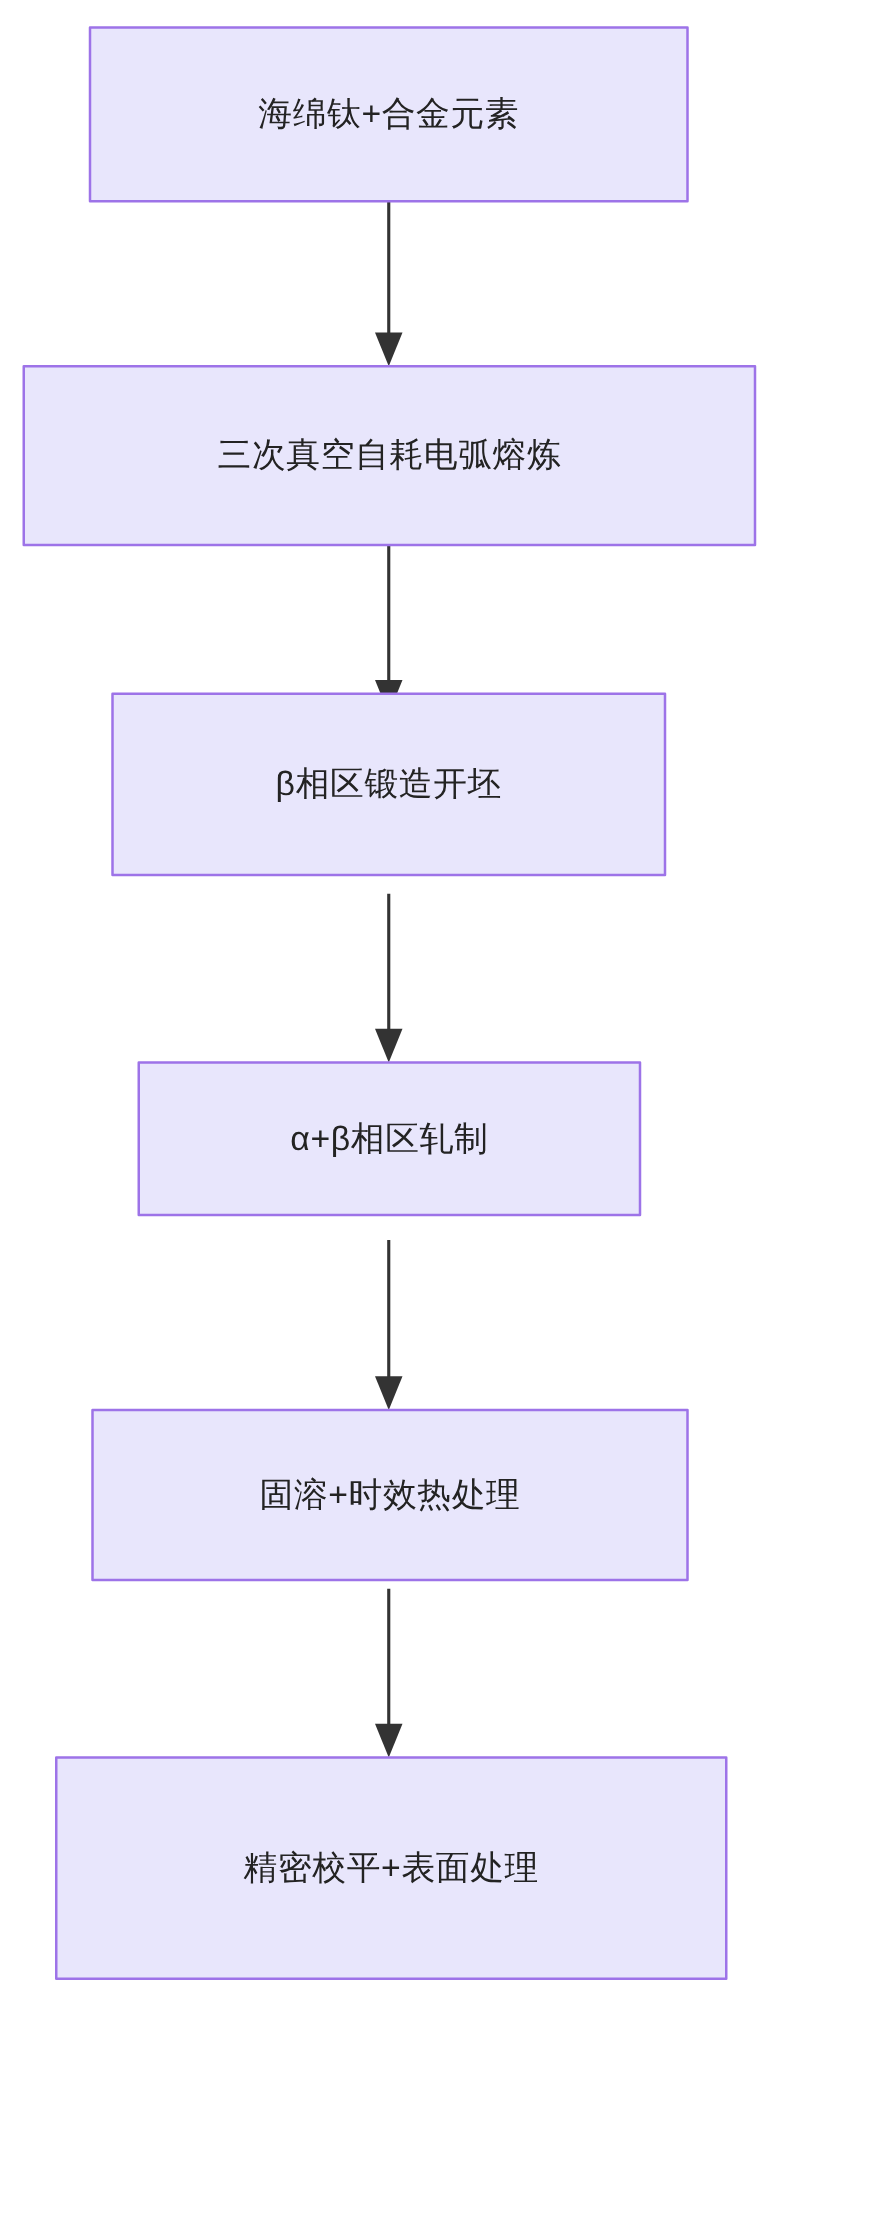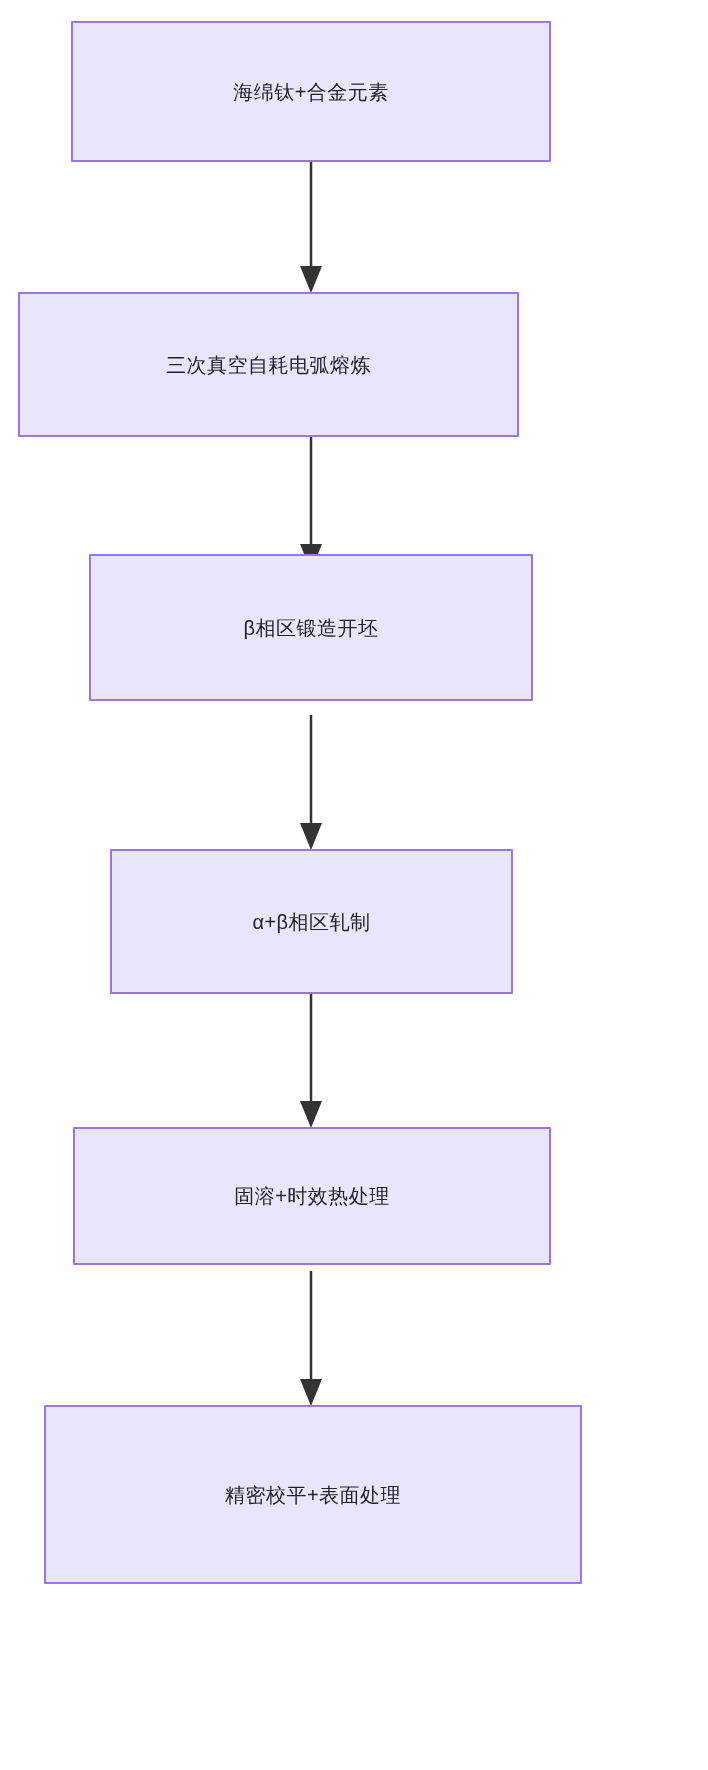--- a/index.html
+++ b/index.html
@@ -23,21 +23,21 @@
     background: #e8e6fc;
     border: 2px solid #9d73e8;
     border-radius: 1px;
     display: flex;
     align-items: center;
     justify-content: center;
     text-align: center;
   }
   .flow-node-label {
     font-family: "Liberation Sans", "DejaVu Sans", sans-serif;
-    font-size: 20px;
+    font-size: 27px;
     line-height: 1.2;
     color: #232323;
     letter-spacing: 0.5px;
     white-space: nowrap;
   }
   .flow-edge {
     position: absolute;
     pointer-events: none;
   }
   .flow-edge svg {
@@ -82,29 +82,29 @@
     <svg width="40" height="138" viewBox="0 0 40 138">
       <line x1="20" y1="0" x2="20" y2="119" stroke="#333333" stroke-width="2.5"></line>
       <polygon points="20,135 9,108 31,108" fill="#333333"></polygon>
     </svg>
   </div>
 
   <div class="flow-node" style="left:71px; top:21px; width:480px; height:141px;">
     <span class="flow-node-label">海绵钛+合金元素</span>
   </div>
 
-  <div class="flow-node" style="left:18px; top:292px; width:501px; height:145px;">
+  <div class="flow-node" style="left:18px; top:292px; width:587px; height:145px;">
     <span class="flow-node-label">三次真空自耗电弧熔炼</span>
   </div>
 
   <div class="flow-node" style="left:89px; top:554px; width:444px; height:147px;">
     <span class="flow-node-label">β相区锻造开坯</span>
   </div>
 
-  <div class="flow-node" style="left:110px; top:849px; width:403px; height:145px;">
+  <div class="flow-node" style="left:110px; top:849px; width:403px; height:124px;">
     <span class="flow-node-label">α+β相区轧制</span>
   </div>
 
   <div class="flow-node" style="left:73px; top:1127px; width:478px; height:138px;">
     <span class="flow-node-label">固溶+时效热处理</span>
   </div>
 
   <div class="flow-node" style="left:44px; top:1405px; width:538px; height:179px;">
     <span class="flow-node-label">精密校平+表面处理</span>
   </div>

